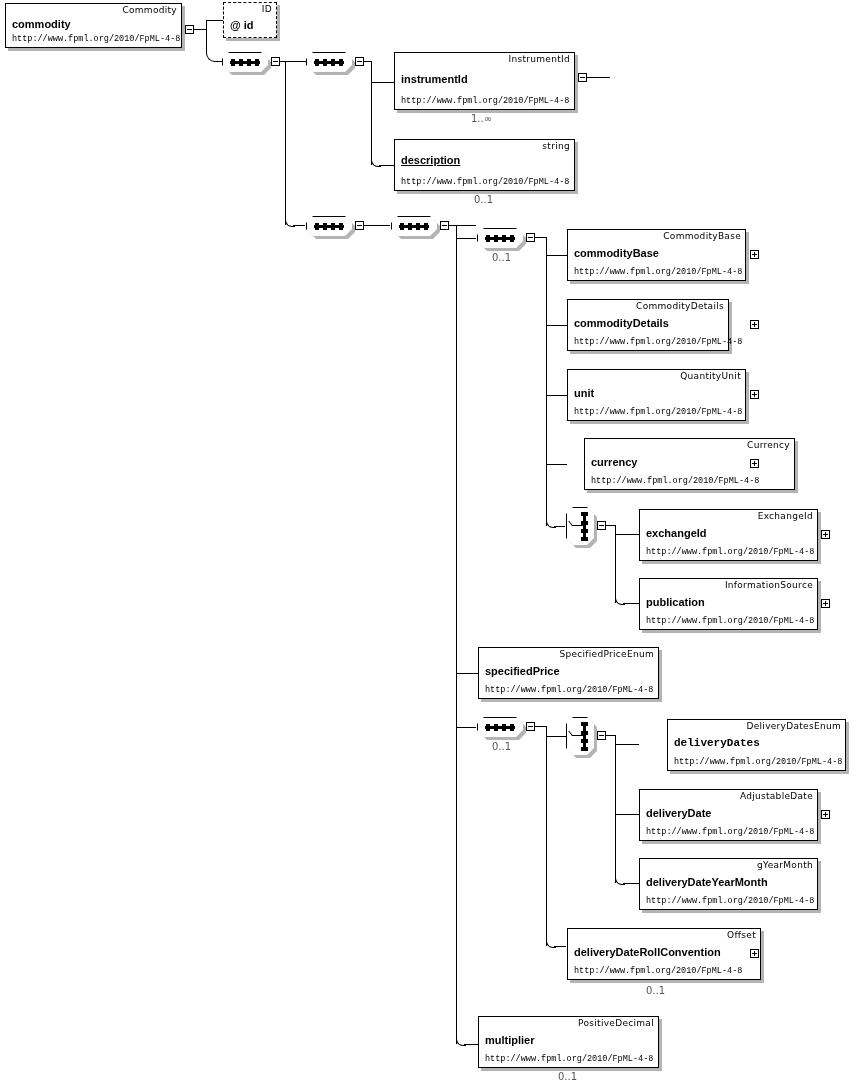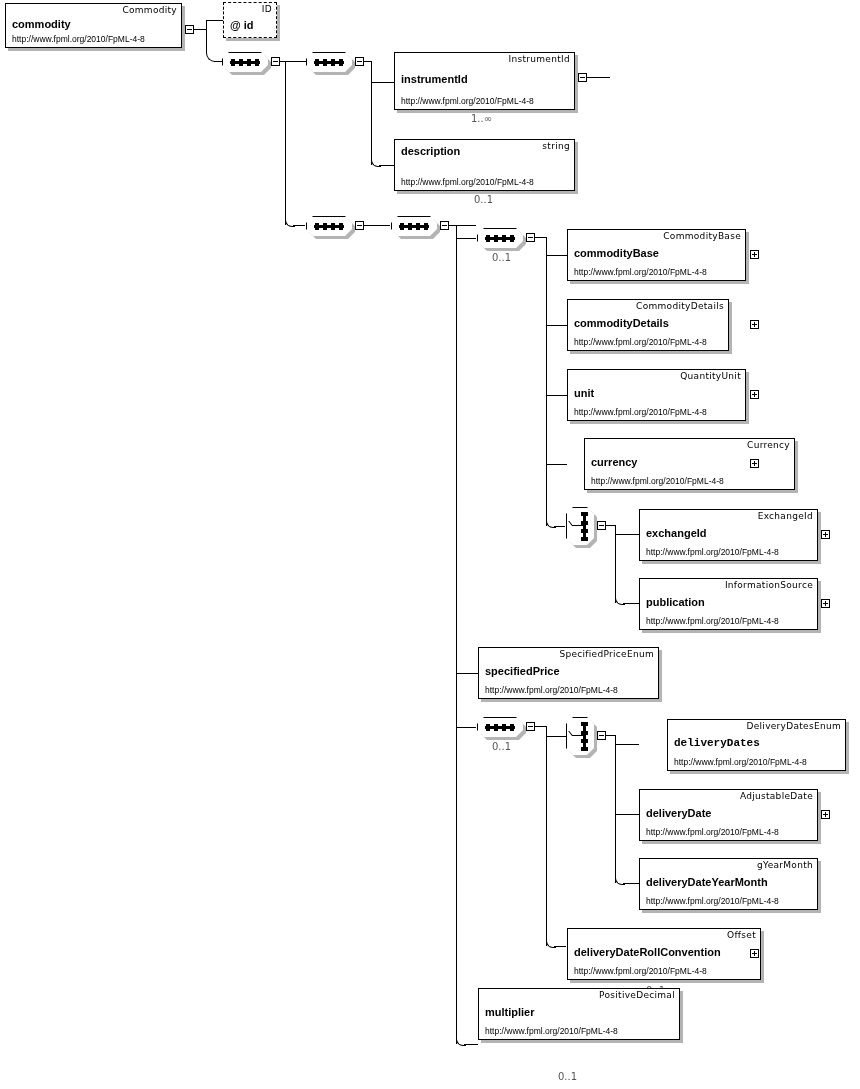--- a/index.html
+++ b/index.html
@@ -10,21 +10,21 @@
   
   .node{position:absolute;box-sizing:border-box;background:#ffffff;
         border:1px solid #000000;box-shadow:3px 3px 0 0 #b4b4b4;}
   .node.attr{border:1px dashed #000000;}
   .node .type{position:absolute;right:4px;top:1px;font-size:9px;
         color:#000;letter-spacing:.3px;white-space:nowrap;
         font-family:"DejaVu Sans",sans-serif;}
   .node .nm{position:absolute;left:6px;font-weight:bold;font-size:11px;
         color:#000;white-space:nowrap;font-family:"Liberation Sans",sans-serif;}
   .node .ns{position:absolute;left:6px;bottom:2px;font-size:8.5px;color:#000;
-        white-space:nowrap;font-family:Liberation Sans, sans-serif;}
+        white-space:nowrap;font-family:Liberation Mono, monospace;}
   .node.elem .nm{top:14px;}
   .node.elem .ns{bottom:3px;}
   .node.attr .nm{top:16px;font-size:11px;}
 
   
   .card{position:absolute;font-size:10px;color:#555;white-space:nowrap;
         font-family:"DejaVu Sans",sans-serif;}
 
   
   .h,.v{position:absolute;background:#000000;}
@@ -133,21 +133,21 @@
   </div>
   <div class="card" style="left:471px;top:113px;">1..∞</div>
 
   <div class="tog" style="left:578px;top:73px;"></div>
   <div class="h" style="left:587px;top:77px;width:23px;"></div>
   <div class="v" style="left:609px;top:77px;height:1px;"></div>
 
 
   <div class="node elem" style="left:394px;top:139px;width:181px;height:52px;">
     <span class="type">string</span>
-    <span class="nm" style="top:5px;">description</span>
+    <span class="nm" style="top:14px;text-decoration:underline;">description</span>
     <span class="ns">http://www.fpml.org/2010/FpML-4-8</span>
   </div>
   <div class="card" style="left:474px;top:194px;">0..1</div>
 
   <div class="seq" style="left:306px;top:216px;">
     <div class="shd"></div>
       <div class="sh"></div>
     <div class="bar"></div>
     <div class="d" style="left:9px;"></div>
       <div class="d" style="left:17px;"></div>
@@ -324,20 +324,20 @@
   </div>
 
   <div class="node elem" style="left:567px;top:928px;width:194px;height:52px;">
     <span class="type">Offset</span>
     <span class="nm" style="top:17px;">deliveryDateRollConvention</span>
     <span class="ns">http://www.fpml.org/2010/FpML-4-8</span>
   </div>
   <div class="tog plus" style="left:750px;top:949px;"></div>
   <div class="card" style="left:646px;top:985px;">0..1</div>
 
-  <div class="node elem" style="left:478px;top:988px;width:202px;height:52px;padding-left:45px;">
+  <div class="node elem" style="left:478px;top:1016px;width:181px;height:52px;padding-left:45px;">
     <span class="type">PositiveDecimal</span>
     <span class="nm" style="top:17px;">multiplier</span>
     <span class="ns">http://www.fpml.org/2010/FpML-4-8</span>
   </div>
   <div class="card" style="left:558px;top:1071px;">0..1</div>
 
 </div>
 
 </body></html>

